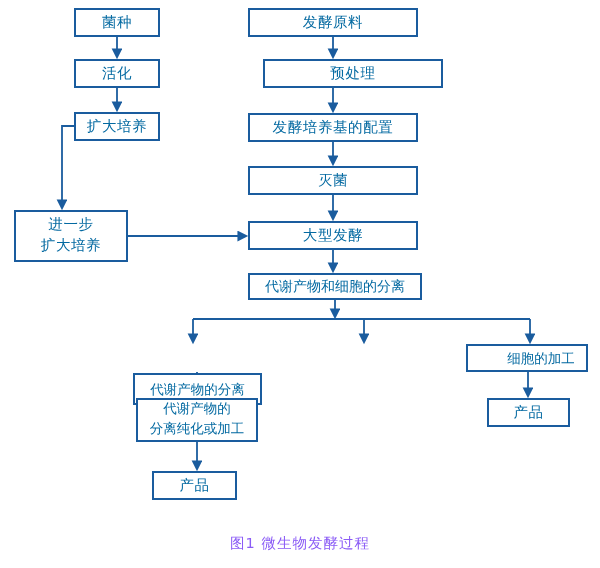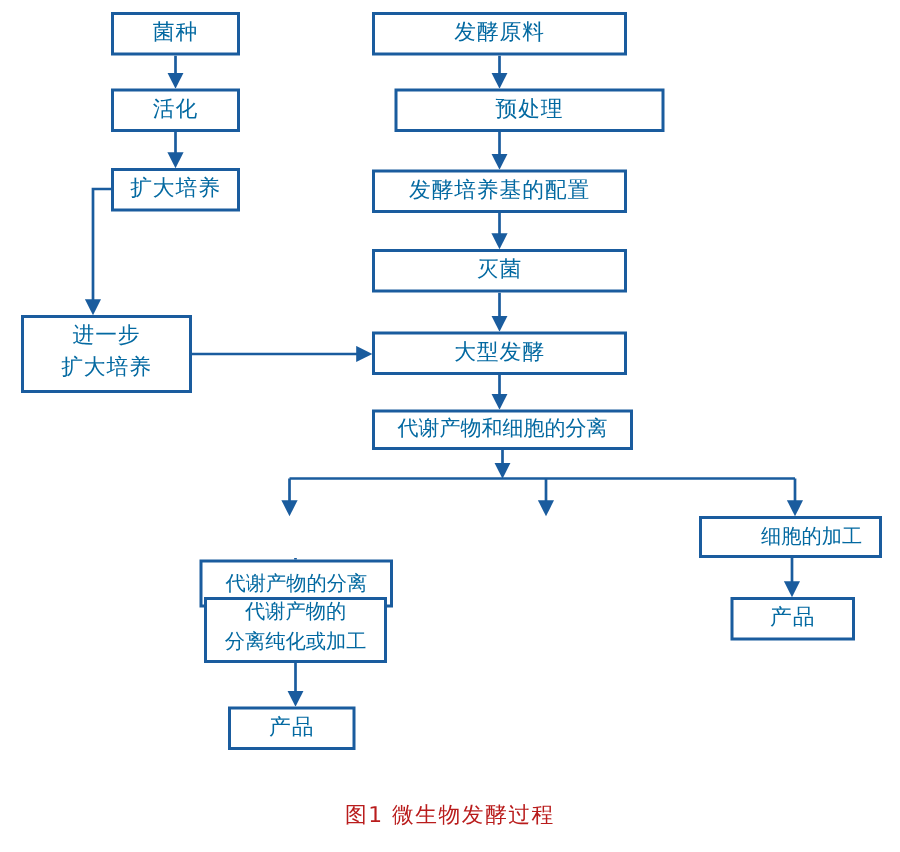--- a/index.html
+++ b/index.html
@@ -46,21 +46,21 @@
     font-family: Liberation Mono, monospace;
   }
   #caption {
     position: absolute;
     left: 0;
     top: 534px;
     width: 600px;
     text-align: center;
     font-size: 14.5px;
     letter-spacing: 1px;
-    color: #b91c1c;
+    color: #8b5cf6;
   }
 </style>
 </head>
 <body>
 
 <div id="canvas">
 
   <svg id="edges" viewBox="0 0 600 568" xmlns="http://www.w3.org/2000/svg">
     <defs>
       <marker id="ah" markerWidth="8" markerHeight="8" refX="4.2" refY="3" orient="auto" markerUnits="strokeWidth">

